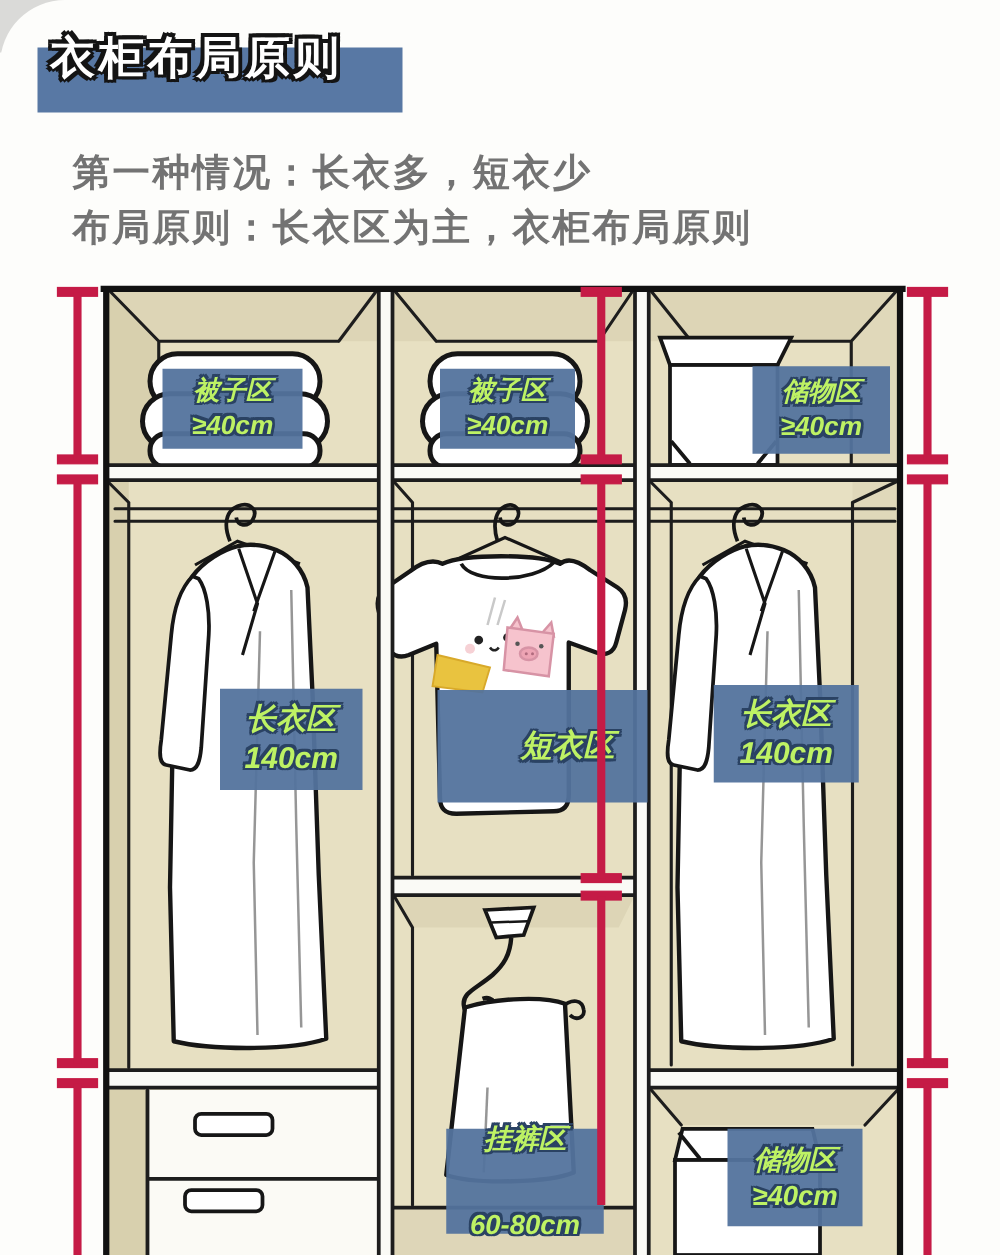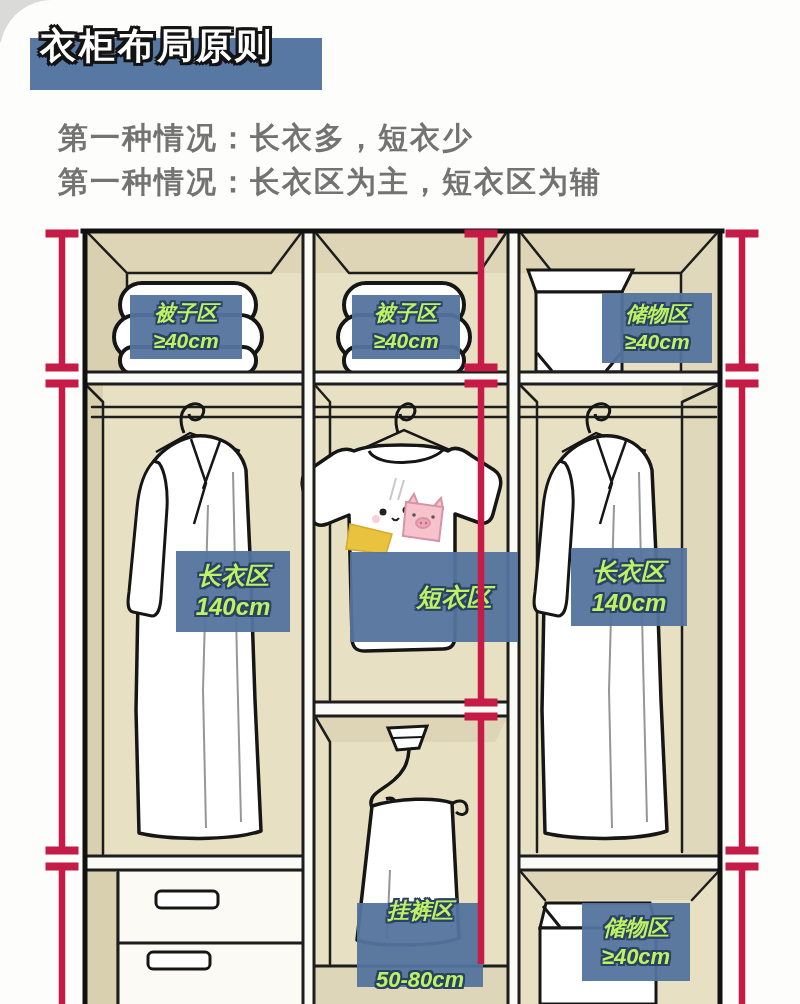--- a/index.html
+++ b/index.html
@@ -168,21 +168,21 @@
     </g>
 
     <g stroke="#111111" stroke-width="5" fill="none" stroke-linecap="square">
       <path d="M83,231 L722,231 M85,231 L85,1004 M720,231 L720,1004"></path>
     </g>
   </svg>
 
   <div class="banner"></div>
   <div class="title">衣柜布局原则</div>
   <div class="subtitle l1">第一种情况：长衣多，短衣少</div>
-  <div class="subtitle l2">第一种情况：长衣区为主，短衣区为辅</div>
+  <div class="subtitle l2">布局原则：长衣区为主，衣柜布局原则</div>
 
   <div class="zone z-quilt-left">
     <span>被子区</span>
     <span>≥40cm</span>
   </div>
   <div class="zone z-quilt-middle">
     <span>被子区</span>
     <span>≥40cm</span>
   </div>
   <div class="zone z-storage-top-right">
@@ -195,21 +195,21 @@
   </div>
   <div class="zone z-short-clothes-middle">
     <span>短衣区</span>
   </div>
   <div class="zone z-long-clothes-right">
     <span>长衣区</span>
     <span>140cm</span>
   </div>
   <div class="zone z-pants-bottom-middle">
     <span>挂裤区</span>
-    <span>50-80cm</span>
+    <span>60-80cm</span>
   </div>
   <div class="zone z-storage-bottom-right">
     <span>储物区</span>
     <span>≥40cm</span>
   </div>
 
   <svg id="measure-svg" width="800" height="1004" viewBox="0 0 800 1004">
     <g stroke="#c51b46" fill="#c51b46">
 
       <g>

